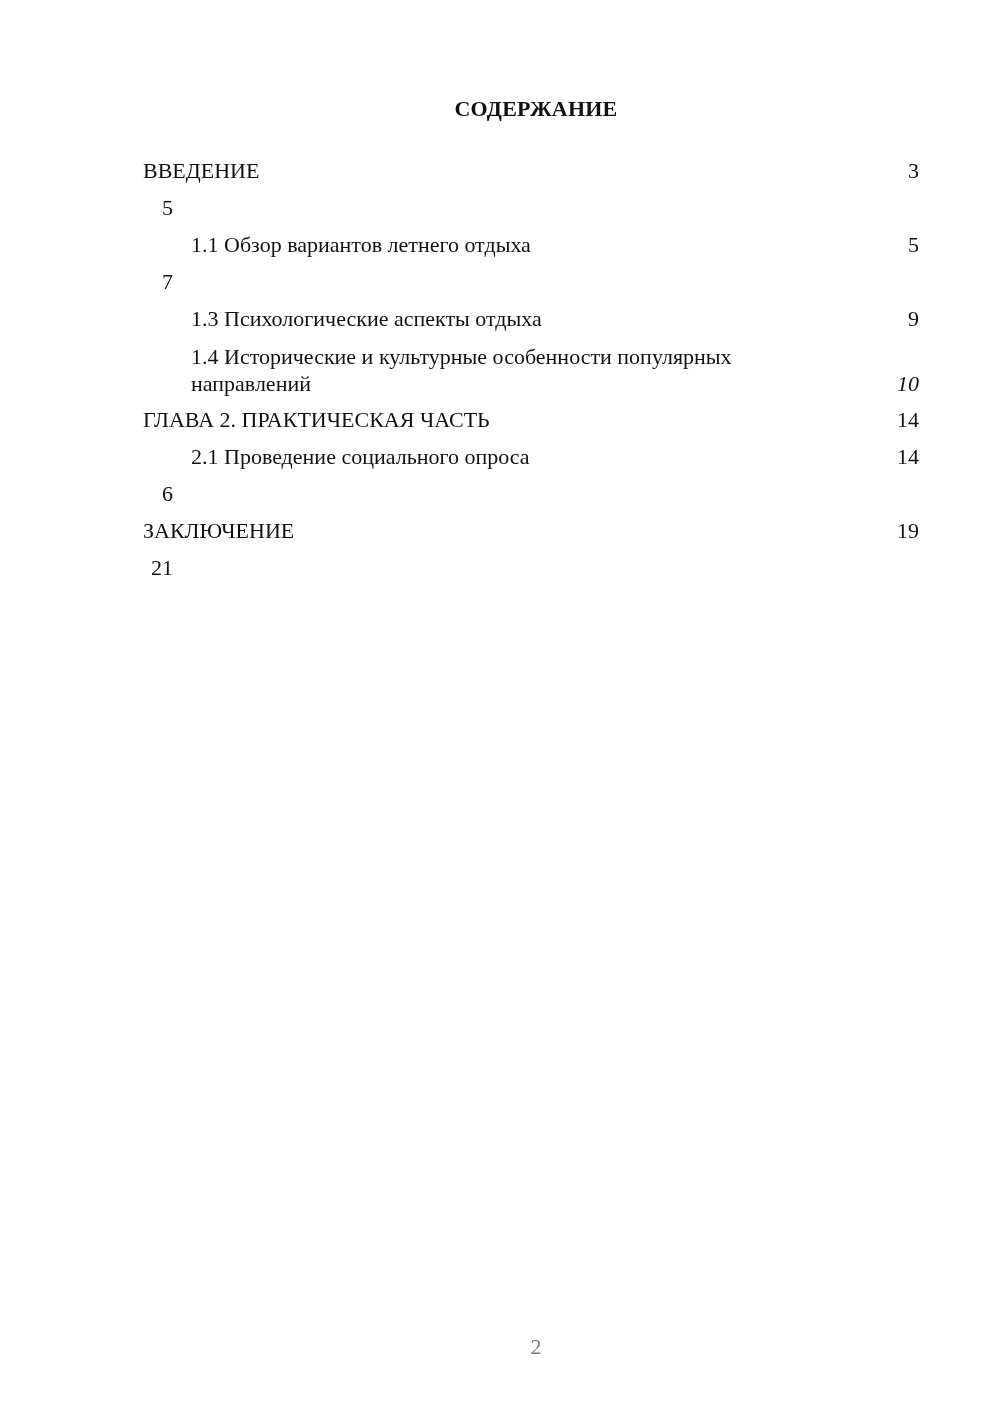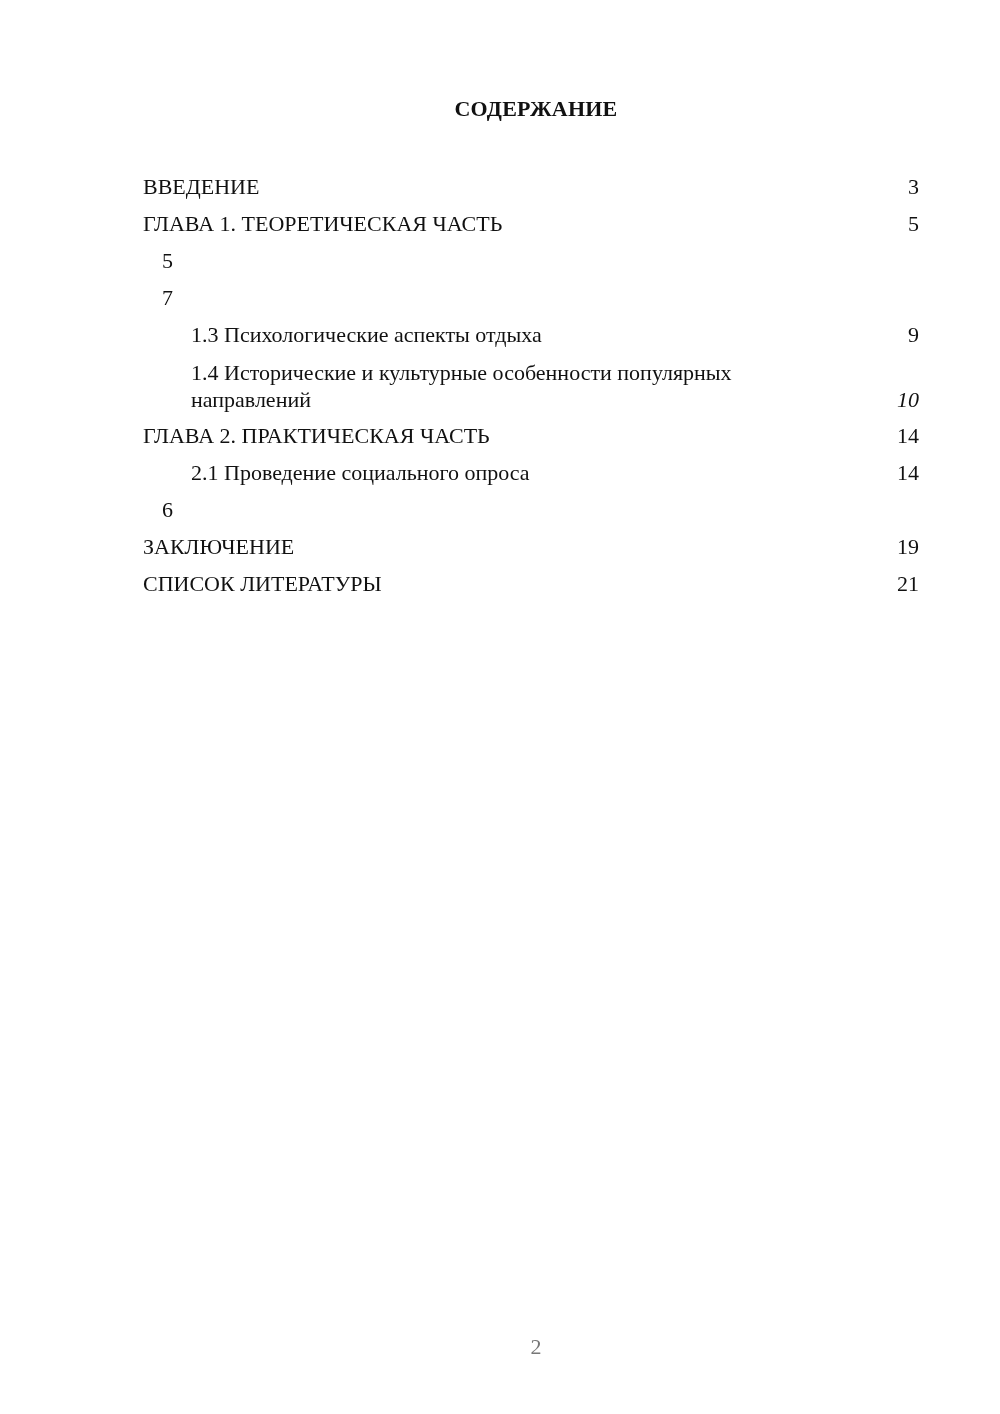--- a/index.html
+++ b/index.html
@@ -4,21 +4,21 @@
   <style>
     html, body { margin: 0; padding: 0; background: #ffffff; }
     body {
       width: 1000px; height: 1414px; position: relative; overflow: hidden;
       font-family: "Liberation Serif", "DejaVu Serif", serif; color: #111111;
     }
     .title {
       position: absolute; top: 96px; left: 0; width: 1072px;
       text-align: center; font-weight: bold; font-size: 22px; letter-spacing: 0.2px;
     }
-    .toc { position: absolute; top: 168px; left: 143px; width: 776px; }
+    .toc { position: absolute; top: 152px; left: 143px; width: 776px; }
     .row {
       position: relative; display: flex; justify-content: space-between; align-items: flex-end;
       font-size: 22px; line-height: 37px; height: 37px;
     }
     .row.sub .label { padding-left: 48px; }
     .row.tall { height: 64px; line-height: 27px; gap: 37px; }
     .row.tall .label { width: 640px; white-space: normal; line-height: 27px; padding-bottom: 4px; }
     .row.tall .page { line-height: 27px; padding-bottom: 4px; font-style: italic; }
     .label { white-space: nowrap; }
     .page { text-align: right; min-width: 30px; }
@@ -31,24 +31,24 @@
 <body>
 
 <div class="title">СОДЕРЖАНИЕ</div>
 
 <div class="toc">
   <div class="row">
     <span class="label">ВВЕДЕНИЕ</span>
     <span class="page">3</span>
   </div>
   <div class="row">
-    <span class="label">ГЛАВА 1. ТЕОРЕТИЧЕСКАЯ ЧАСТЬ</span>
     <span class="page">5</span>
   </div>
   <div class="row sub">
+    <span class="label">1.1 Обзор вариантов летнего отдыха</span>
     <span class="page">5</span>
   </div>
   <div class="row sub">
     <span class="page">7</span>
   </div>
   <div class="row sub">
     <span class="label">1.3 Психологические аспекты отдыха</span>
     <span class="page">9</span>
   </div>
   <div class="row sub tall">
@@ -64,18 +64,17 @@
     <span class="page">14</span>
   </div>
   <div class="row sub">
     <span class="page">6</span>
   </div>
   <div class="row">
     <span class="label">ЗАКЛЮЧЕНИЕ</span>
     <span class="page">19</span>
   </div>
   <div class="row">
-    <span class="label">СПИСОК ЛИТЕРАТУРЫ</span>
     <span class="page">21</span>
   </div>
 </div>
 
 <div class="page-number">2</div>
 
 </body></html>

